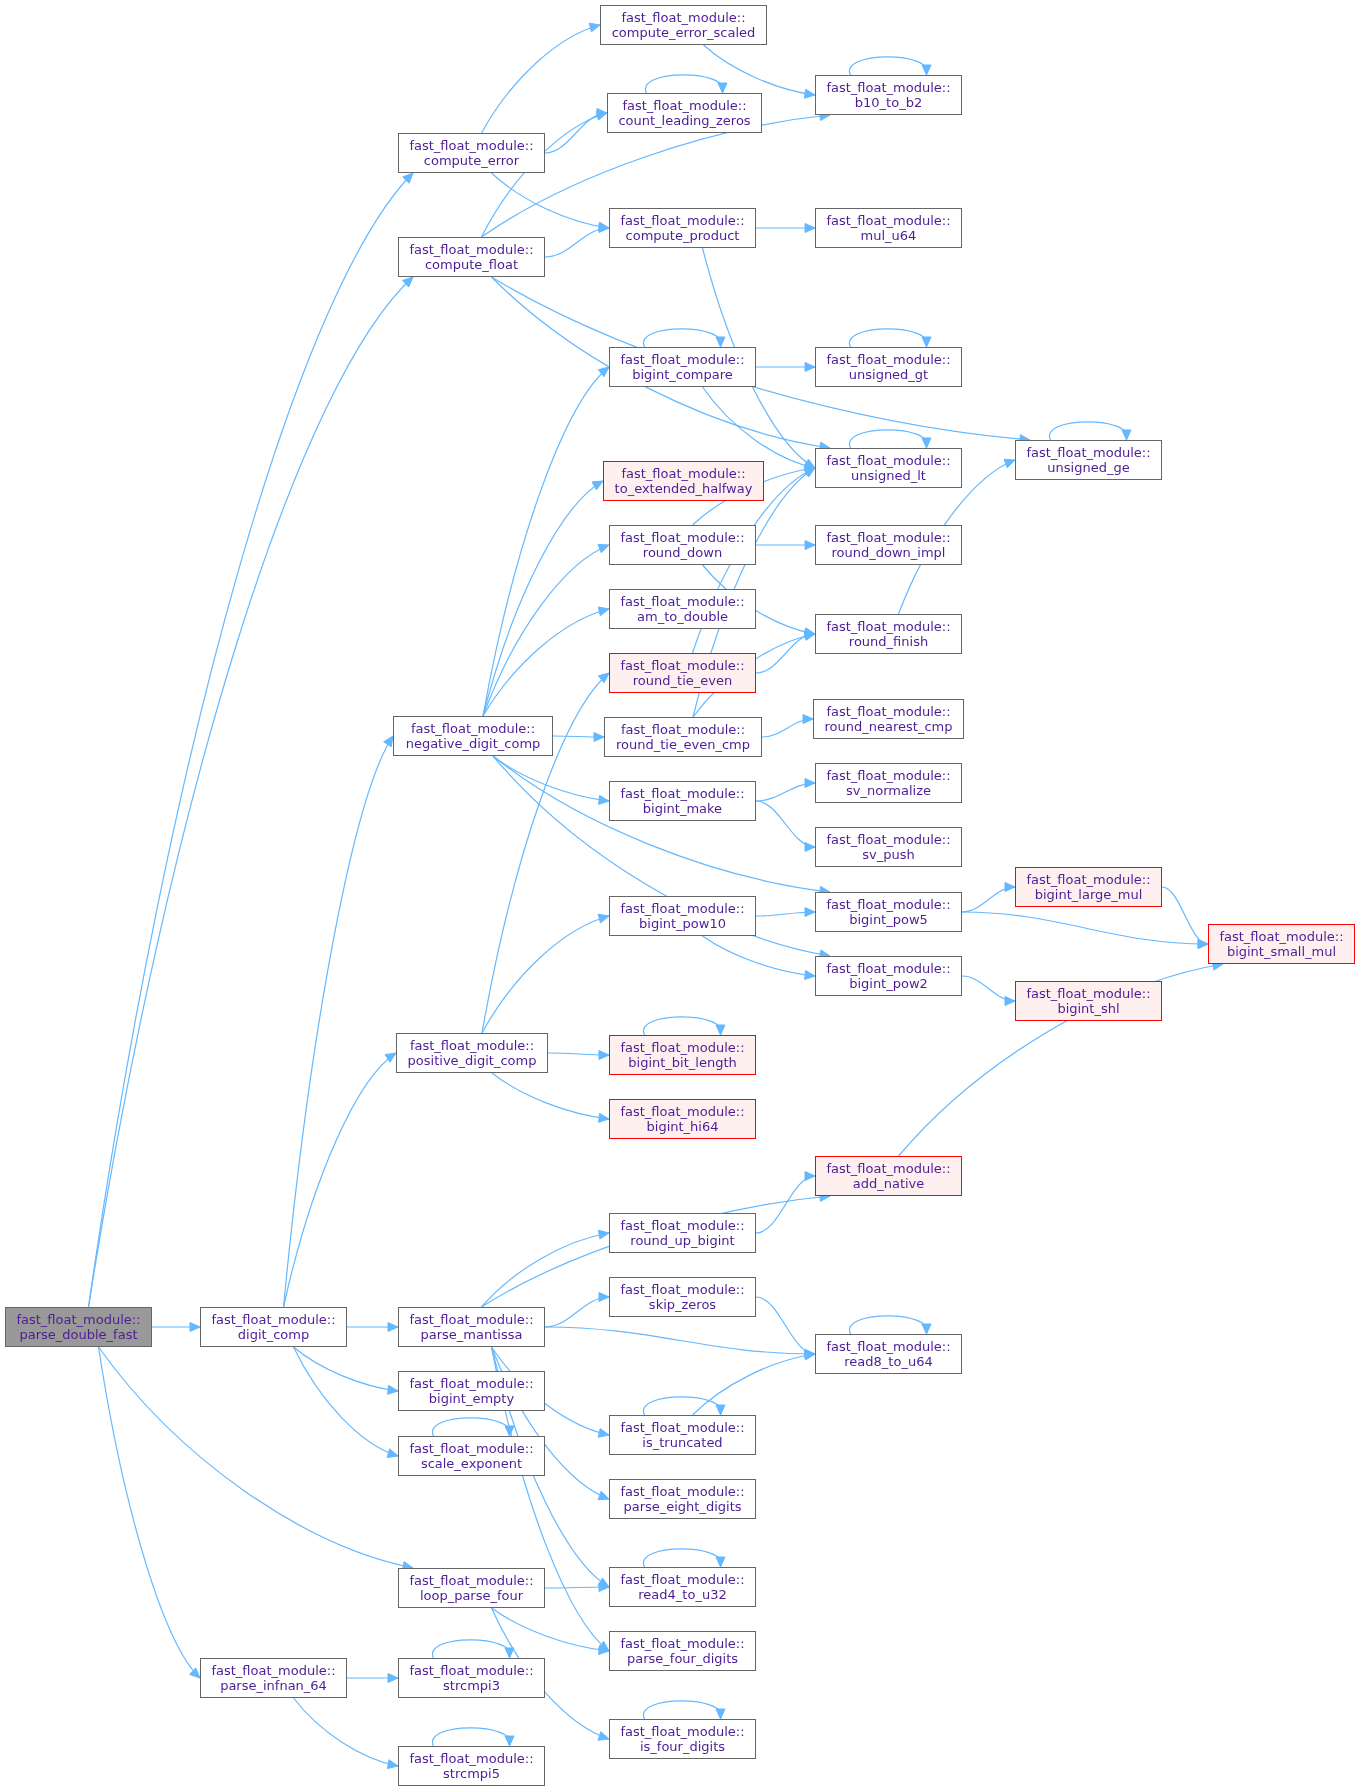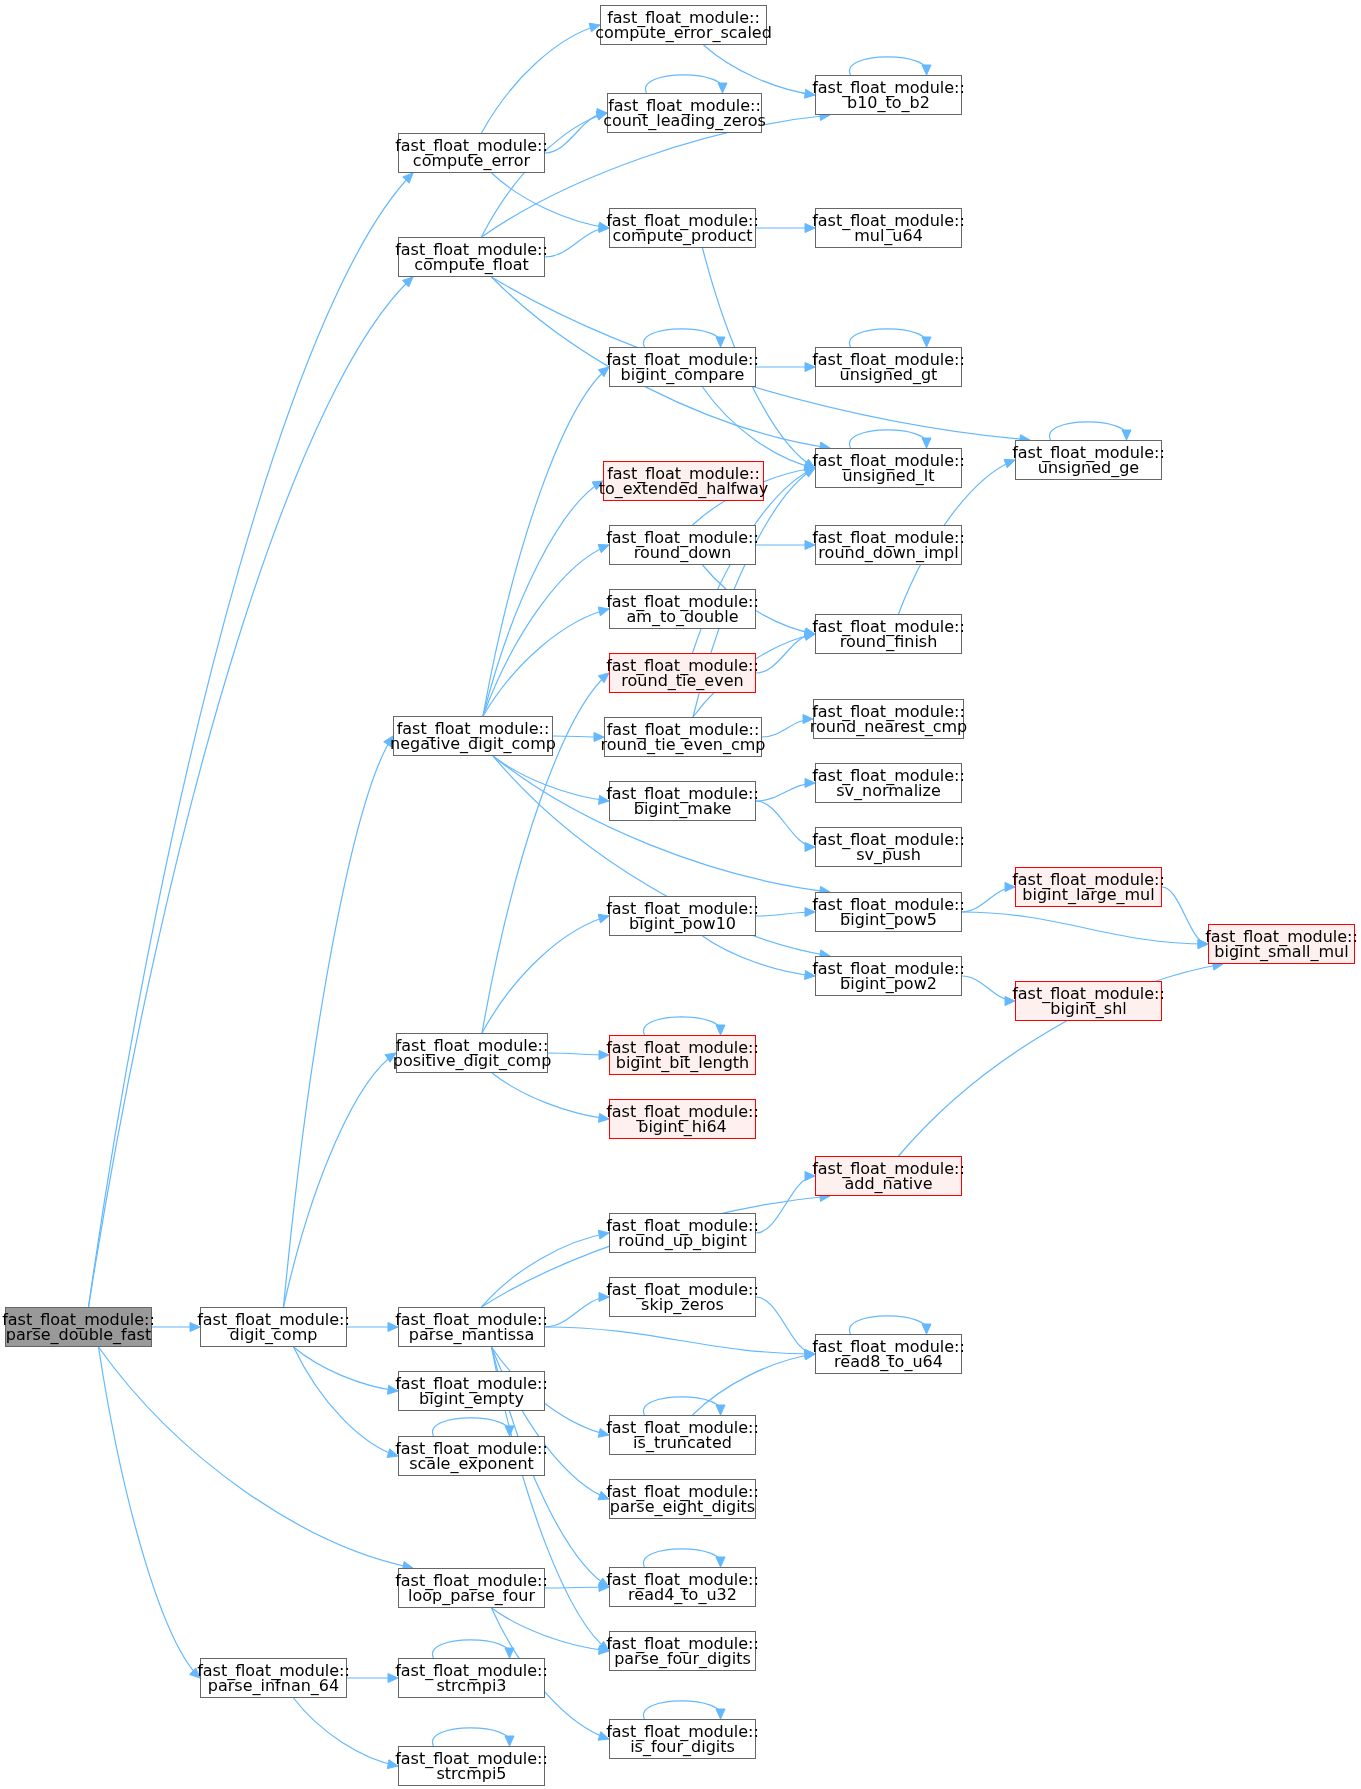--- a/index.html
+++ b/index.html
@@ -2,21 +2,21 @@
 <html><head>
 <meta charset="utf-8">
 <style>
   html, body { margin: 0; padding: 0; background: #ffffff; }
   body { width: 1361px; height: 1789px; position: relative; overflow: hidden;
          font-family: "DejaVu Sans", sans-serif; }
   #graph { position: absolute; left: 0; top: 0; width: 1361px; height: 1789px; }
   .node { position: absolute; box-sizing: border-box; height: 40px;
           border: 1.3px solid #666666; background: #ffffff;
           display: flex; flex-direction: column; align-items: center; justify-content: center;
-          font-size: 16px; line-height: 15.5px; color: #000000; text-align: center;
+          font-size: 13px; line-height: 15.5px; color: #4c1d95; text-align: center;
           white-space: nowrap; cursor: pointer; }
   .node.root { background: #999999; border-color: #666666; cursor: default; }
   .node.red { background: #fff0f0; border-color: #ff0000; }
   .node span { display: block; }
 </style>
 </head>
 <body>
 
 <div id="graph">
   <svg id="edges" width="1361" height="1789" style="position:absolute;left:0;top:0;">

